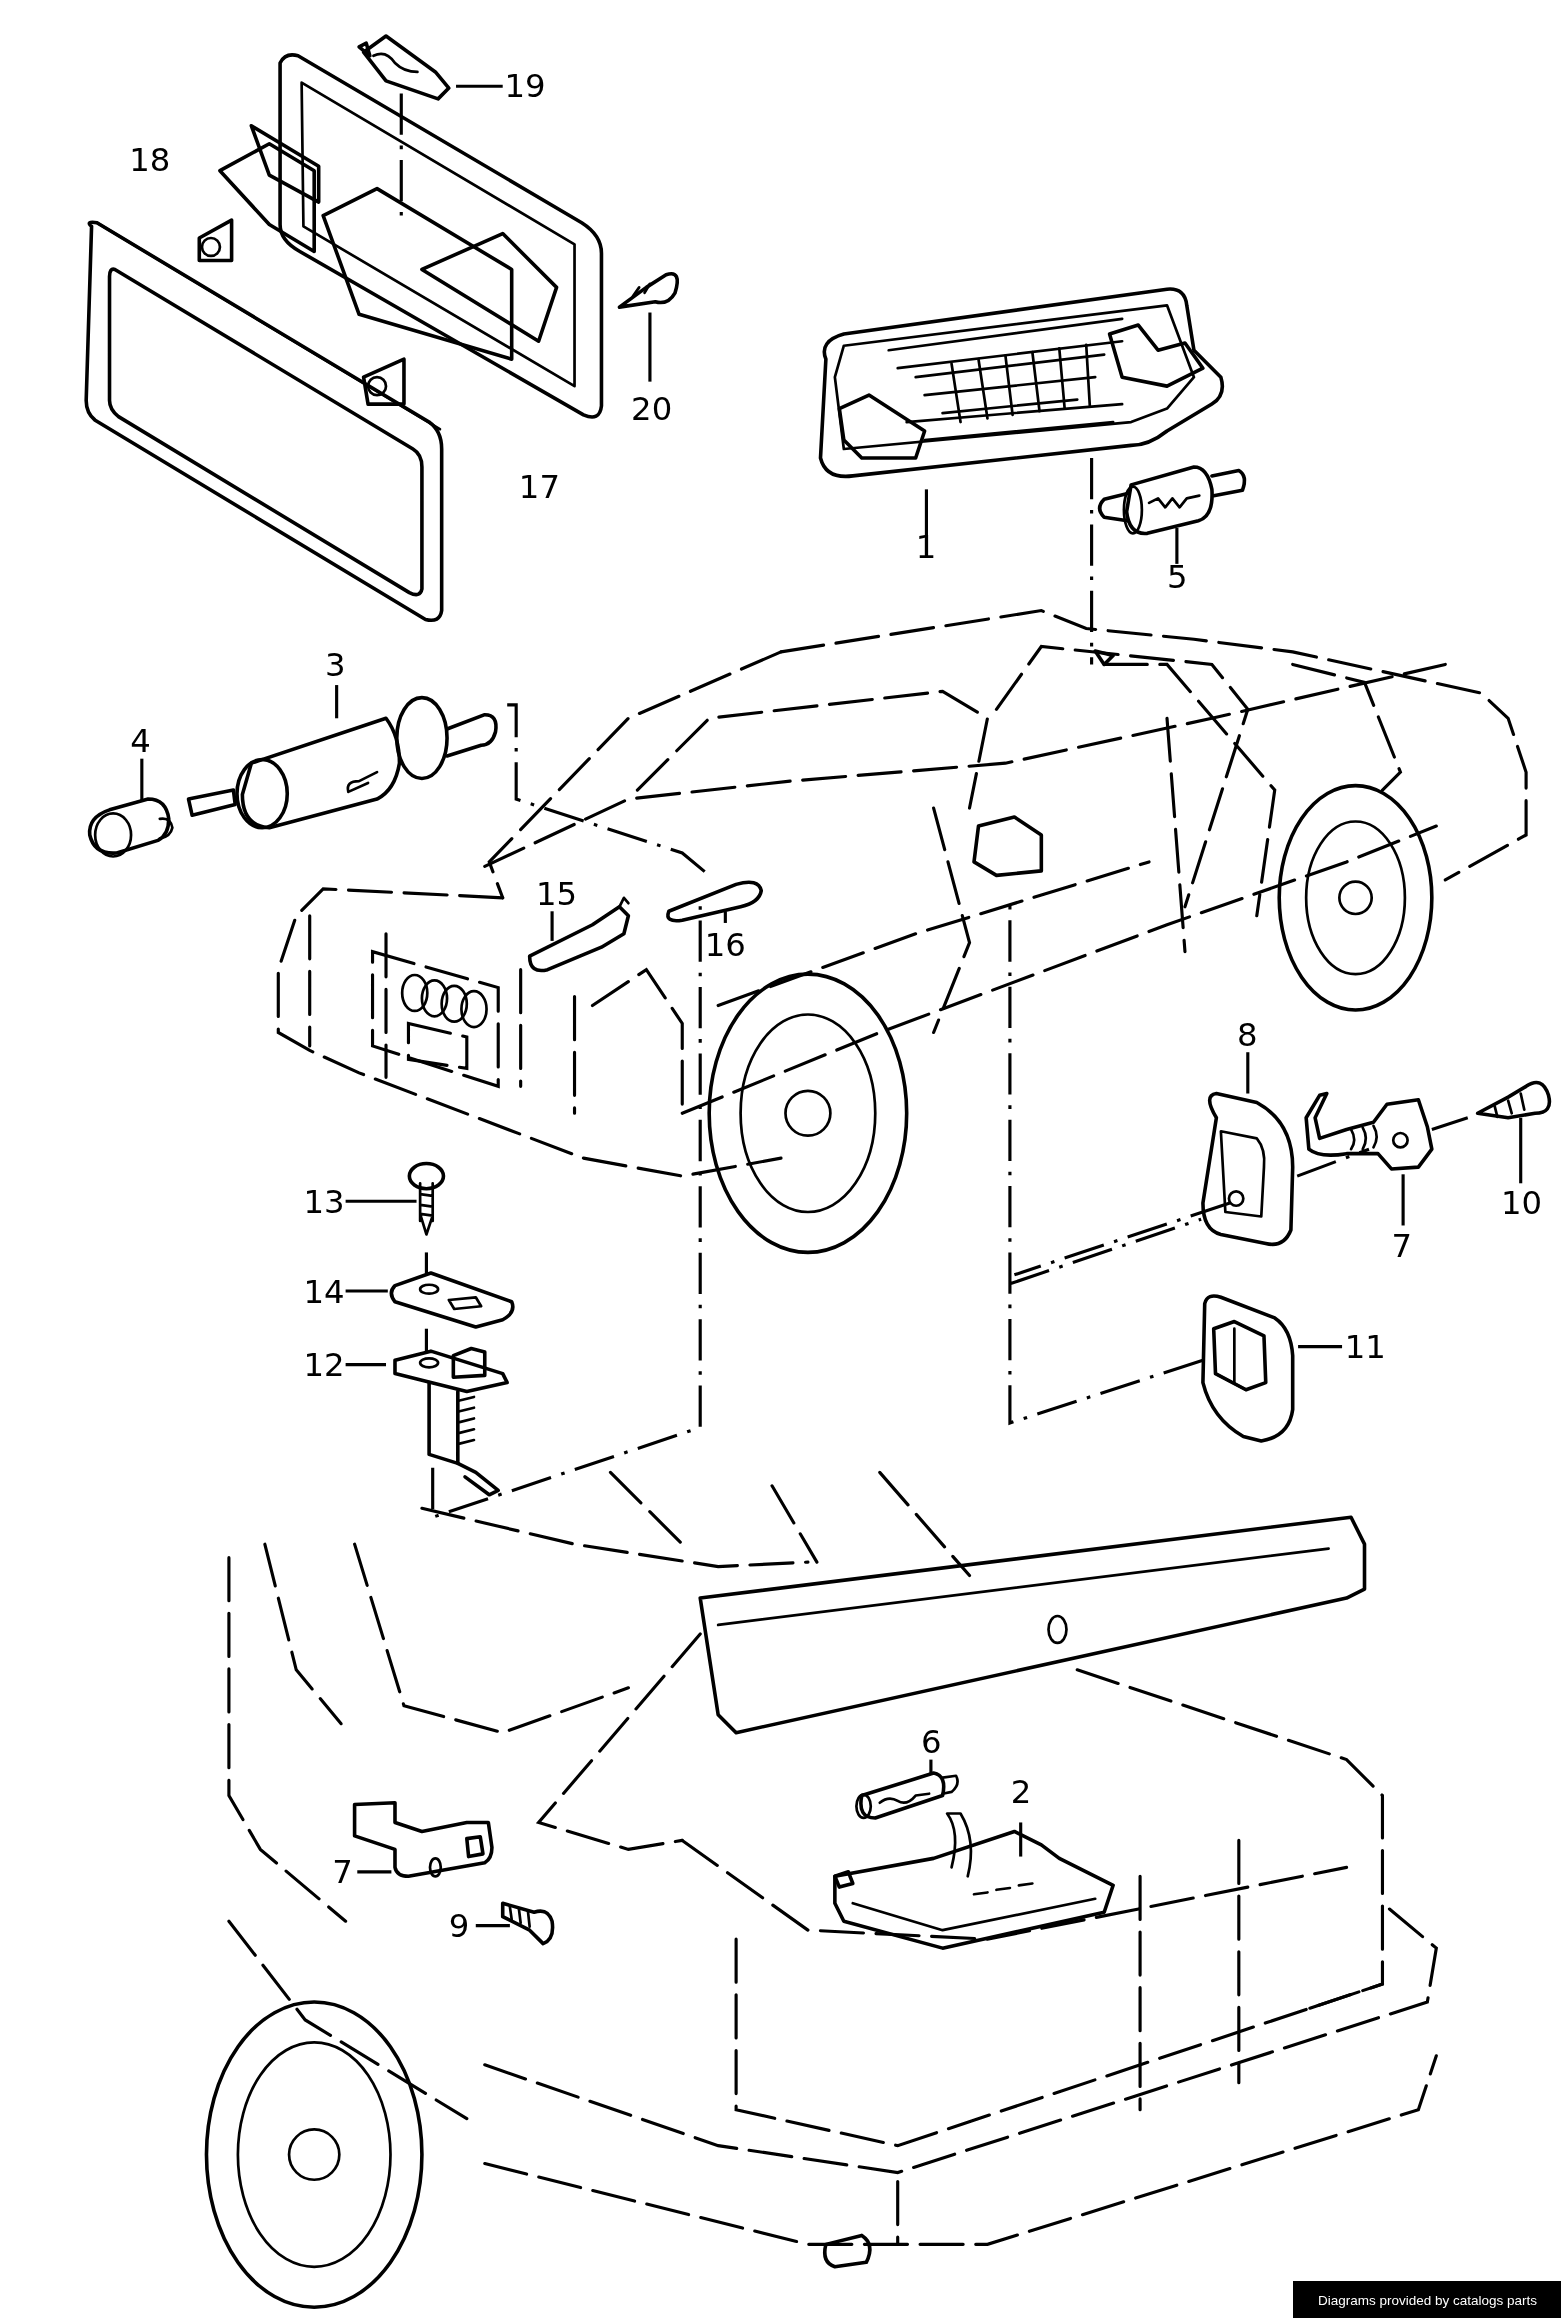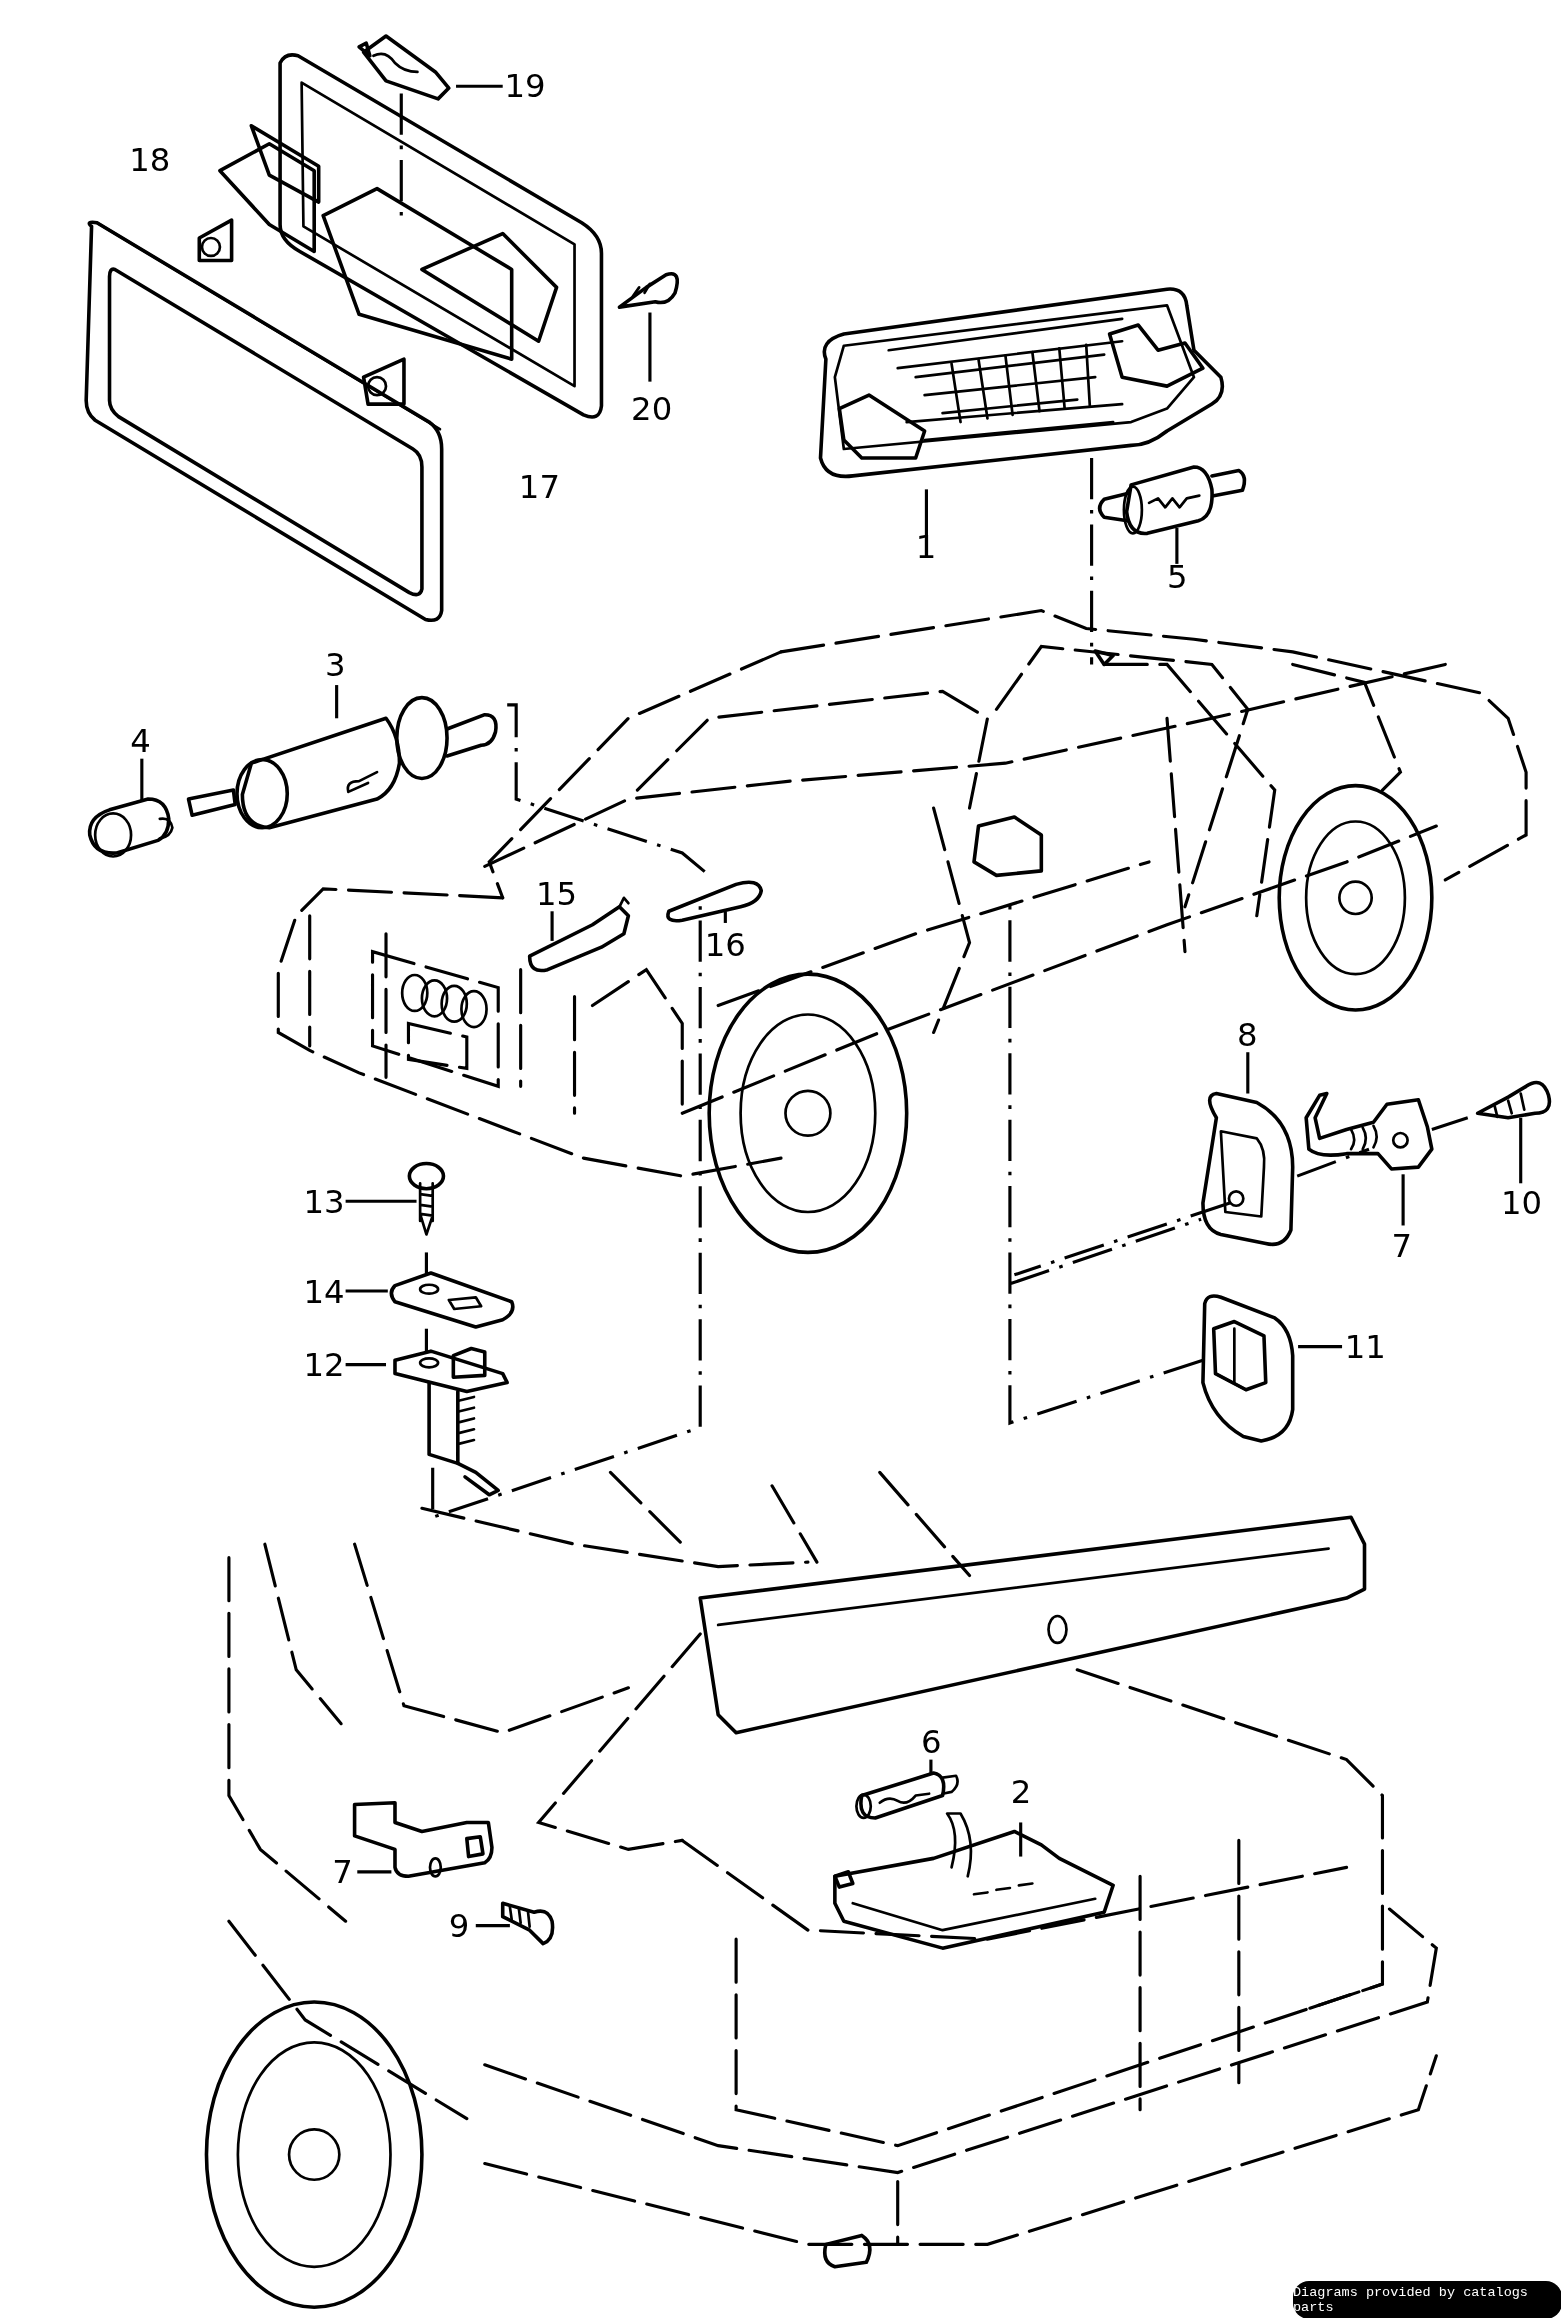--- a/index.html
+++ b/index.html
@@ -6,22 +6,22 @@
   body { width: 1562px; height: 2319px; position: relative; overflow: hidden;
          font-family: "DejaVu Sans", sans-serif; }
   #diagram { position: absolute; left: 0; top: 0; width: 1562px; height: 2319px; }
   .ln { fill: none; stroke: #000; stroke-width: 4; stroke-linecap: round; stroke-linejoin: round; }
   .thin { fill: none; stroke: #000; stroke-width: 3; stroke-linecap: round; stroke-linejoin: round; }
   .dash { fill: none; stroke: #000; stroke-width: 3.5; stroke-dasharray: 48 14; stroke-linecap: round; }
   .dashdot { fill: none; stroke: #000; stroke-width: 3.5; stroke-dasharray: 46 12 4 12; }
   .leader { stroke: #000; stroke-width: 3.5; }
   .callout { font-family: "DejaVu Sans", sans-serif; font-size: 36px; fill: #000; }
   .footer { position: absolute; right: 0; bottom: 0; width: 269px; height: 38px; background: #000;
-            color: #fff; font-family: Liberation Mono, monospace; font-size: 13.5px;
-            display: flex; align-items: center; justify-content: center; border-radius: 16px; }
+            color: #fff; font-family: Liberation Sans, sans-serif; font-size: 13.5px;
+            display: flex; align-items: center; justify-content: center; }
 </style>
 </head>
 <body>
 
 <svg id="diagram" viewBox="0 0 1740 2583" xmlns="http://www.w3.org/2000/svg">
 
   <g>
     <path class="ln" d="M102,252 Q95,246 108,248 L478,470 Q492,480 492,500 L492,680 Q490,694 474,690 L106,468 Q96,460 96,446 Z"></path>
     <path class="ln" d="M128,300 L460,500 Q470,506 470,520 L470,656 Q468,666 456,660 L132,464 Q122,456 122,446 L122,308 Q122,298 128,300 Z"></path>
     <path class="thin" d="M108,248 L490,478"></path>

